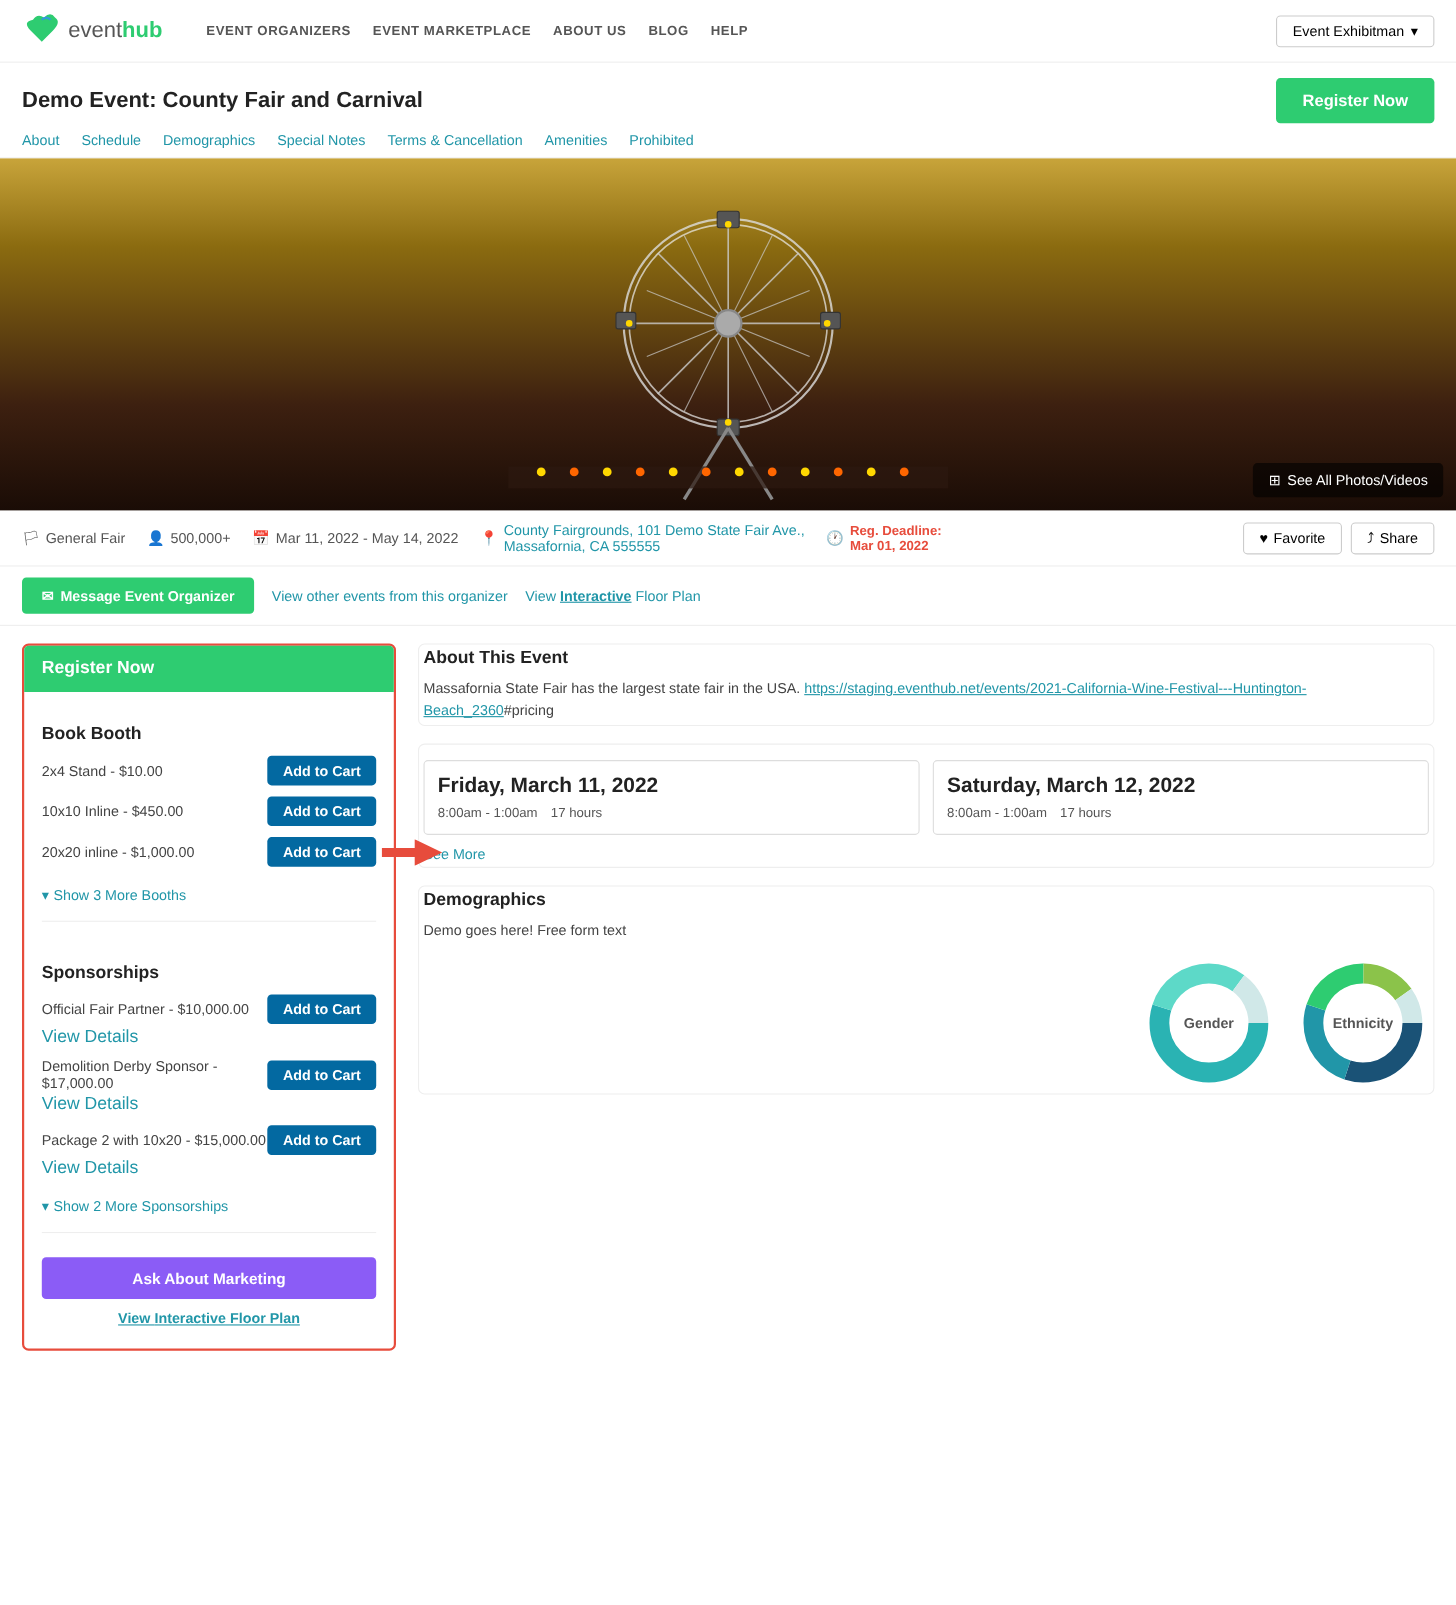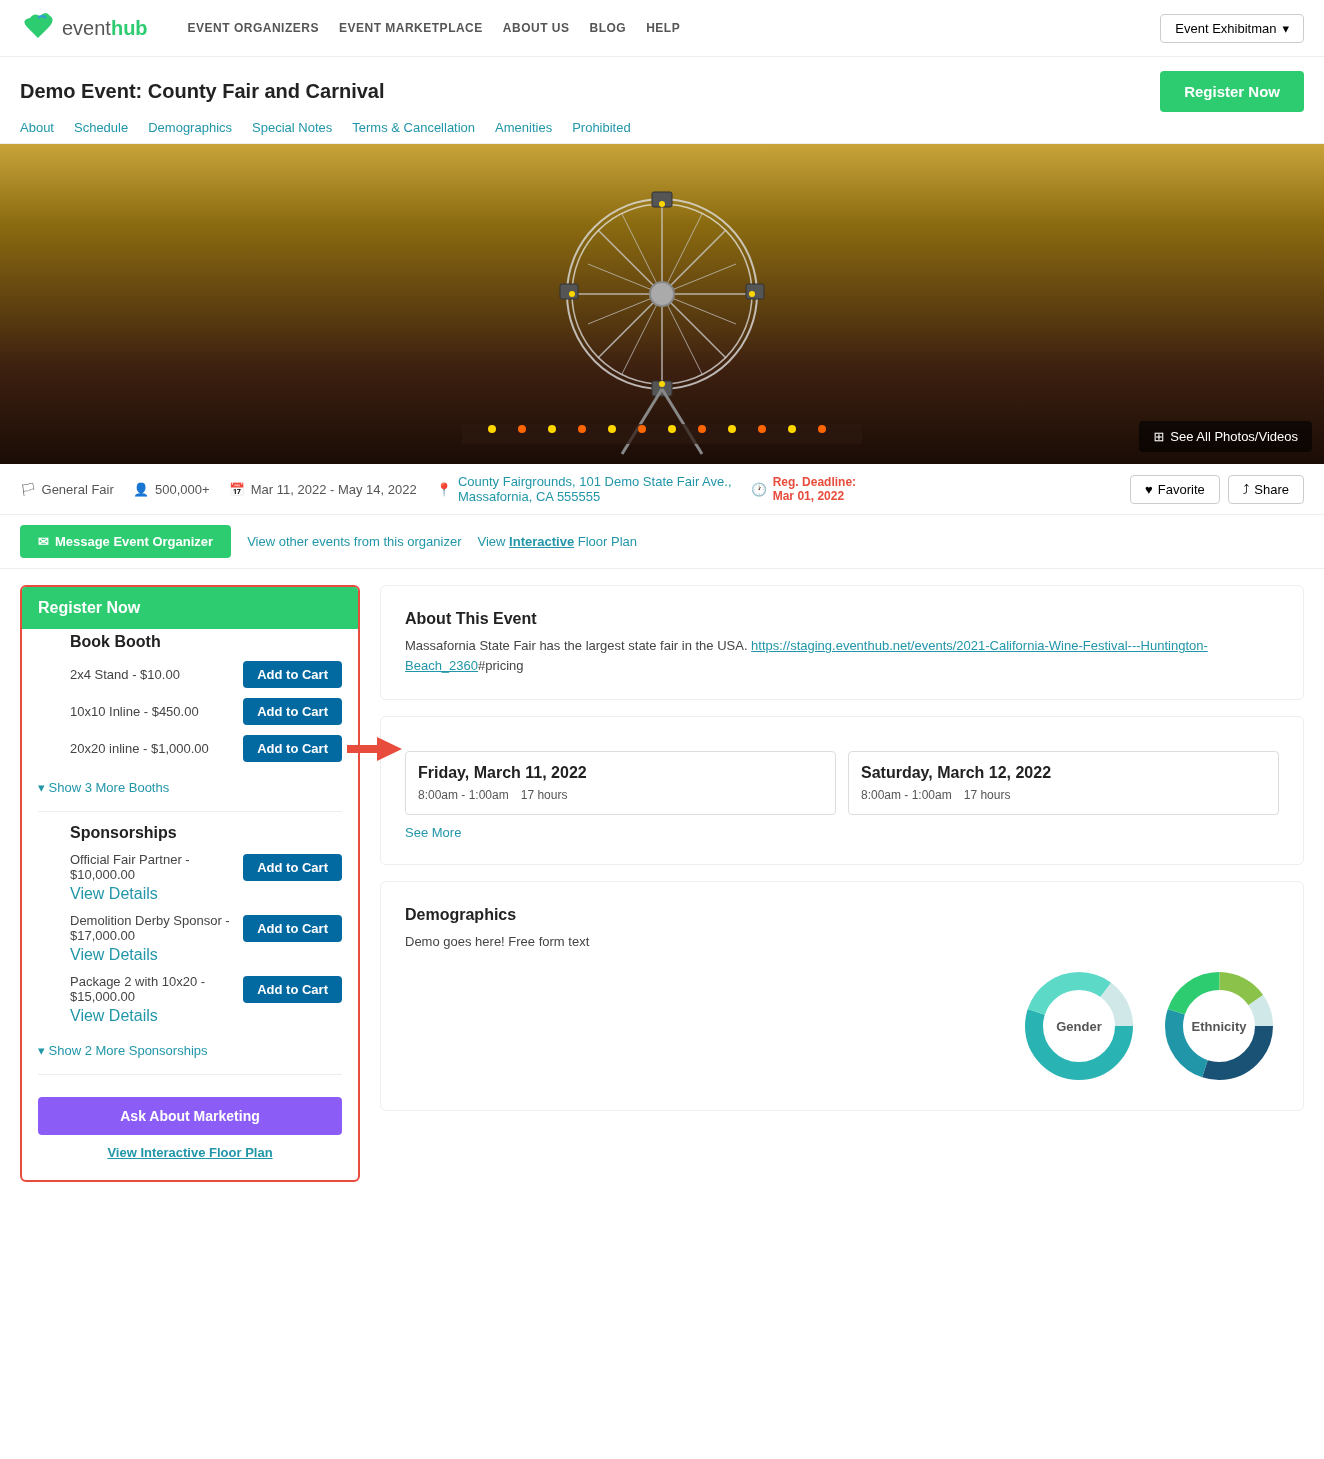--- a/index.html
+++ b/index.html
@@ -39,44 +39,44 @@
     .msg-btn { background: #2ecc71; color: #fff; border: none; padding: 9px 18px; border-radius: 4px; cursor: pointer; display: flex; align-items: center; gap: 6px; font-size: 13px; font-weight: bold; }
     .action-row a { color: #2196a8; text-decoration: none; font-size: 13px; }
     .action-row a span { text-decoration: underline; }
 
     
     .main-layout { display: flex; padding: 16px 20px; gap: 20px; }
 
     
     .sidebar { width: 340px; flex-shrink: 0; border: 2px solid #e74c3c; border-radius: 6px; padding: 0 0 16px; }
     .sidebar-header { background: #2ecc71; color: #fff; padding: 12px 16px; border-radius: 4px 4px 0 0; font-size: 16px; font-weight: bold; }
-    .sidebar-section { padding: 4px 16px 4px; margin-left: 32px; }
+    .sidebar-section { padding: 30px 16px 4px; }
     .sidebar-section-title { font-size: 16px; font-weight: bold; color: #222; margin-bottom: 10px; }
     .booth-item { display: flex; align-items: center; justify-content: space-between; margin-bottom: 10px; font-size: 13px; color: #444; }
     .add-cart-btn { background: #0369a1; color: #fff; border: none; padding: 6px 14px; border-radius: 4px; cursor: pointer; font-size: 13px; font-weight: bold; white-space: nowrap; }
     .show-more-link { display: flex; align-items: center; gap: 4px; color: #2196a8; font-size: 13px; cursor: pointer; padding: 4px 16px 8px; text-decoration: none; }
     .sponsor-item { margin-bottom: 10px; }
     .sponsor-item-row { display: flex; align-items: center; justify-content: space-between; margin-bottom: 3px; font-size: 13px; color: #444; }
     .view-details-link { color: #2196a8; font-size: 16px; cursor: pointer; text-decoration: none; }
     .sidebar-bottom { padding: 14px 16px 4px; }
     .ask-marketing-btn { width: 100%; background: #8b5cf6; color: #fff; border: none; padding: 11px; border-radius: 4px; cursor: pointer; font-size: 14px; font-weight: bold; margin-bottom: 10px; }
     .floor-plan-link { display: block; text-align: center; color: #2196a8; font-size: 13px; text-decoration: none; }
     .floor-plan-link span { text-decoration: underline; font-weight: bold; }
 
     
     .content { flex: 1; }
-    .content-section { background: #fff; border: 1px solid #eee; border-radius: 6px; padding: 24px; margin-bottom: 16px; }
+    .content-section { background: #fff; border: 1px solid #eee; border-radius: 6px; padding: 4px; margin-bottom: 16px; }
     .content-section-title { font-size: 16px; font-weight: bold; color: #222; margin-bottom: 8px; }
     .content-section p { font-size: 13px; color: #444; line-height: 1.5; }
     .content-section a { color: #2196a8; }
 
     
     .schedule-grid { display: flex; gap: 12px; margin-top: 10px; }
     .schedule-card { flex: 1; border: 1px solid #ddd; border-radius: 4px; padding: 12px; }
-    .schedule-day { font-weight: bold; font-size: 16px; color: #222; margin-bottom: 6px; }
+    .schedule-day { font-weight: bold; font-size: 19px; color: #222; margin-bottom: 6px; }
     .schedule-time { font-size: 12px; color: #555; display: flex; gap: 12px; }
     .see-more-link { color: #2196a8; font-size: 13px; text-decoration: none; display: block; margin-top: 10px; }
 
     
     .demo-text { font-size: 13px; color: #444; margin-bottom: 14px; }
     .chart-row { display: flex; gap: 20px; justify-content: flex-end; }
     .chart-item { display: flex; flex-direction: column; align-items: center; gap: 8px; }
     .donut-container { position: relative; width: 120px; height: 120px; }
     .donut-label { position: absolute; top: 50%; left: 50%; transform: translate(-50%, -50%); font-size: 13px; color: #555; text-align: center; font-weight: bold; }
 

